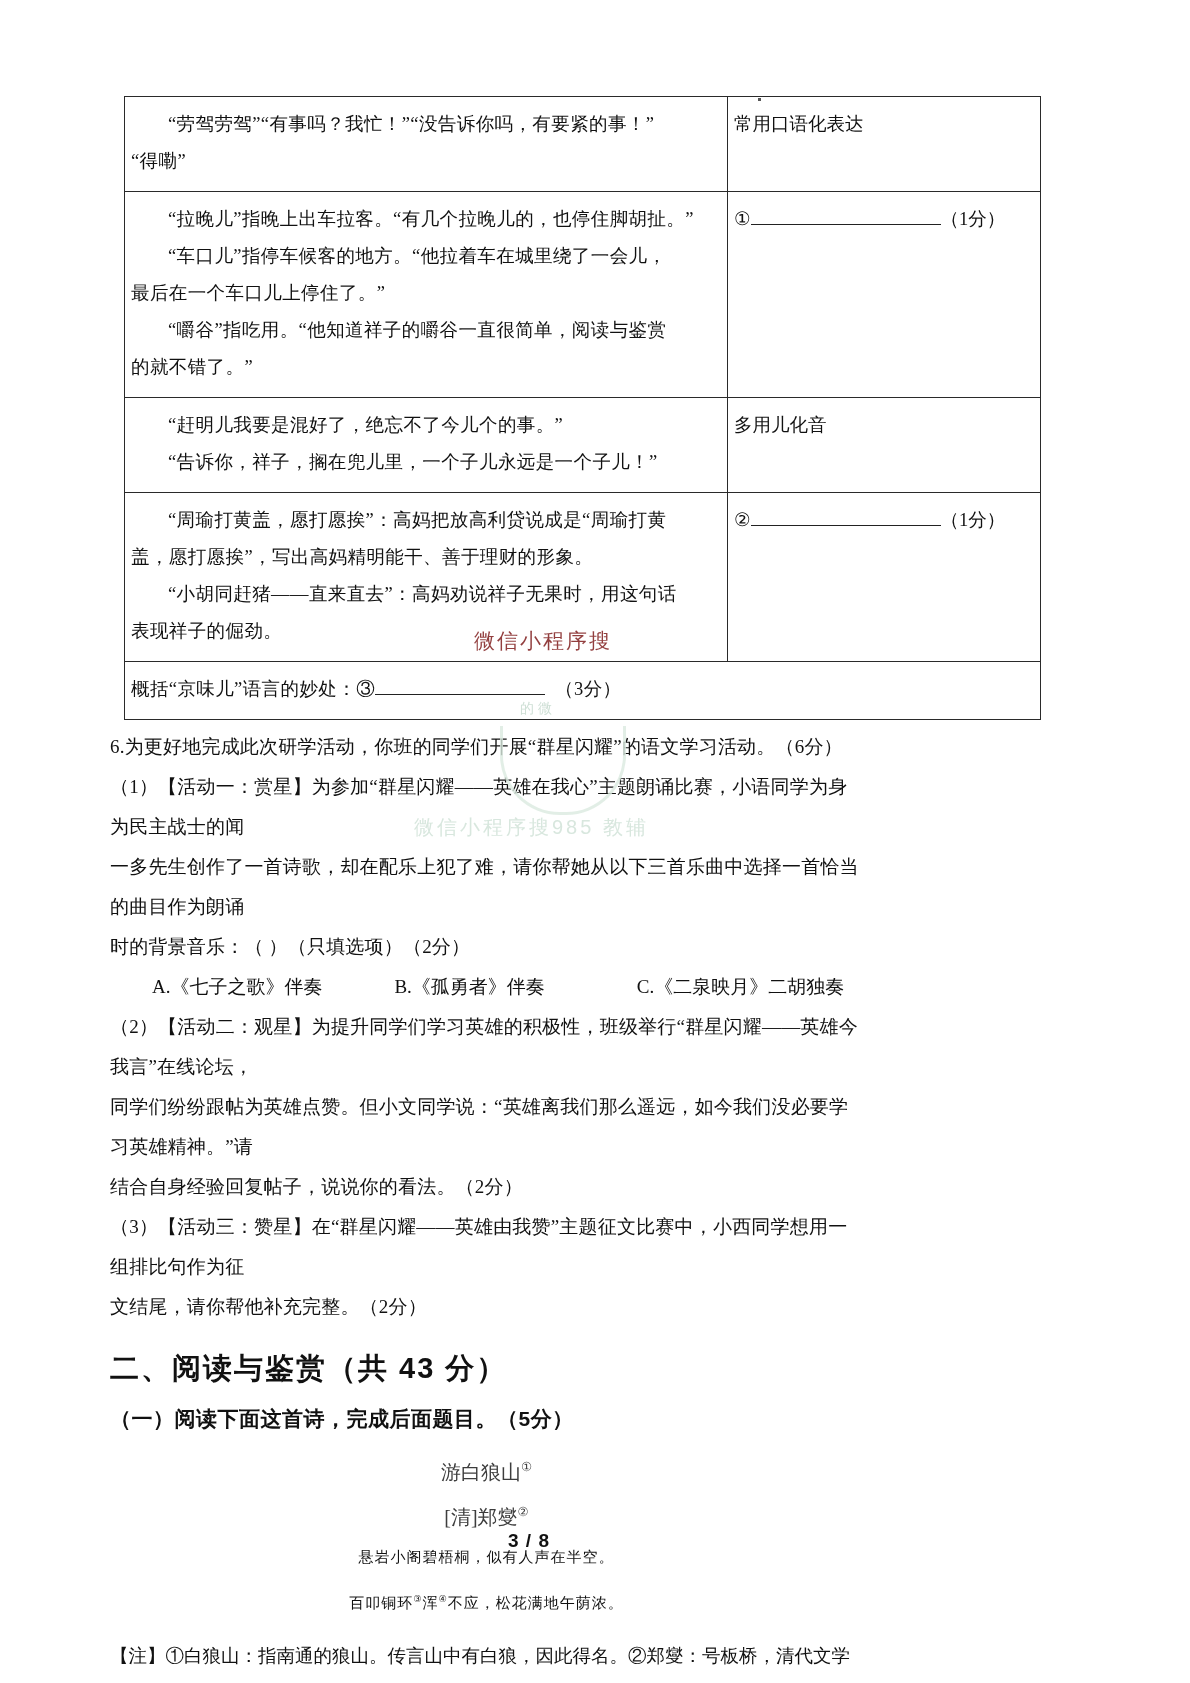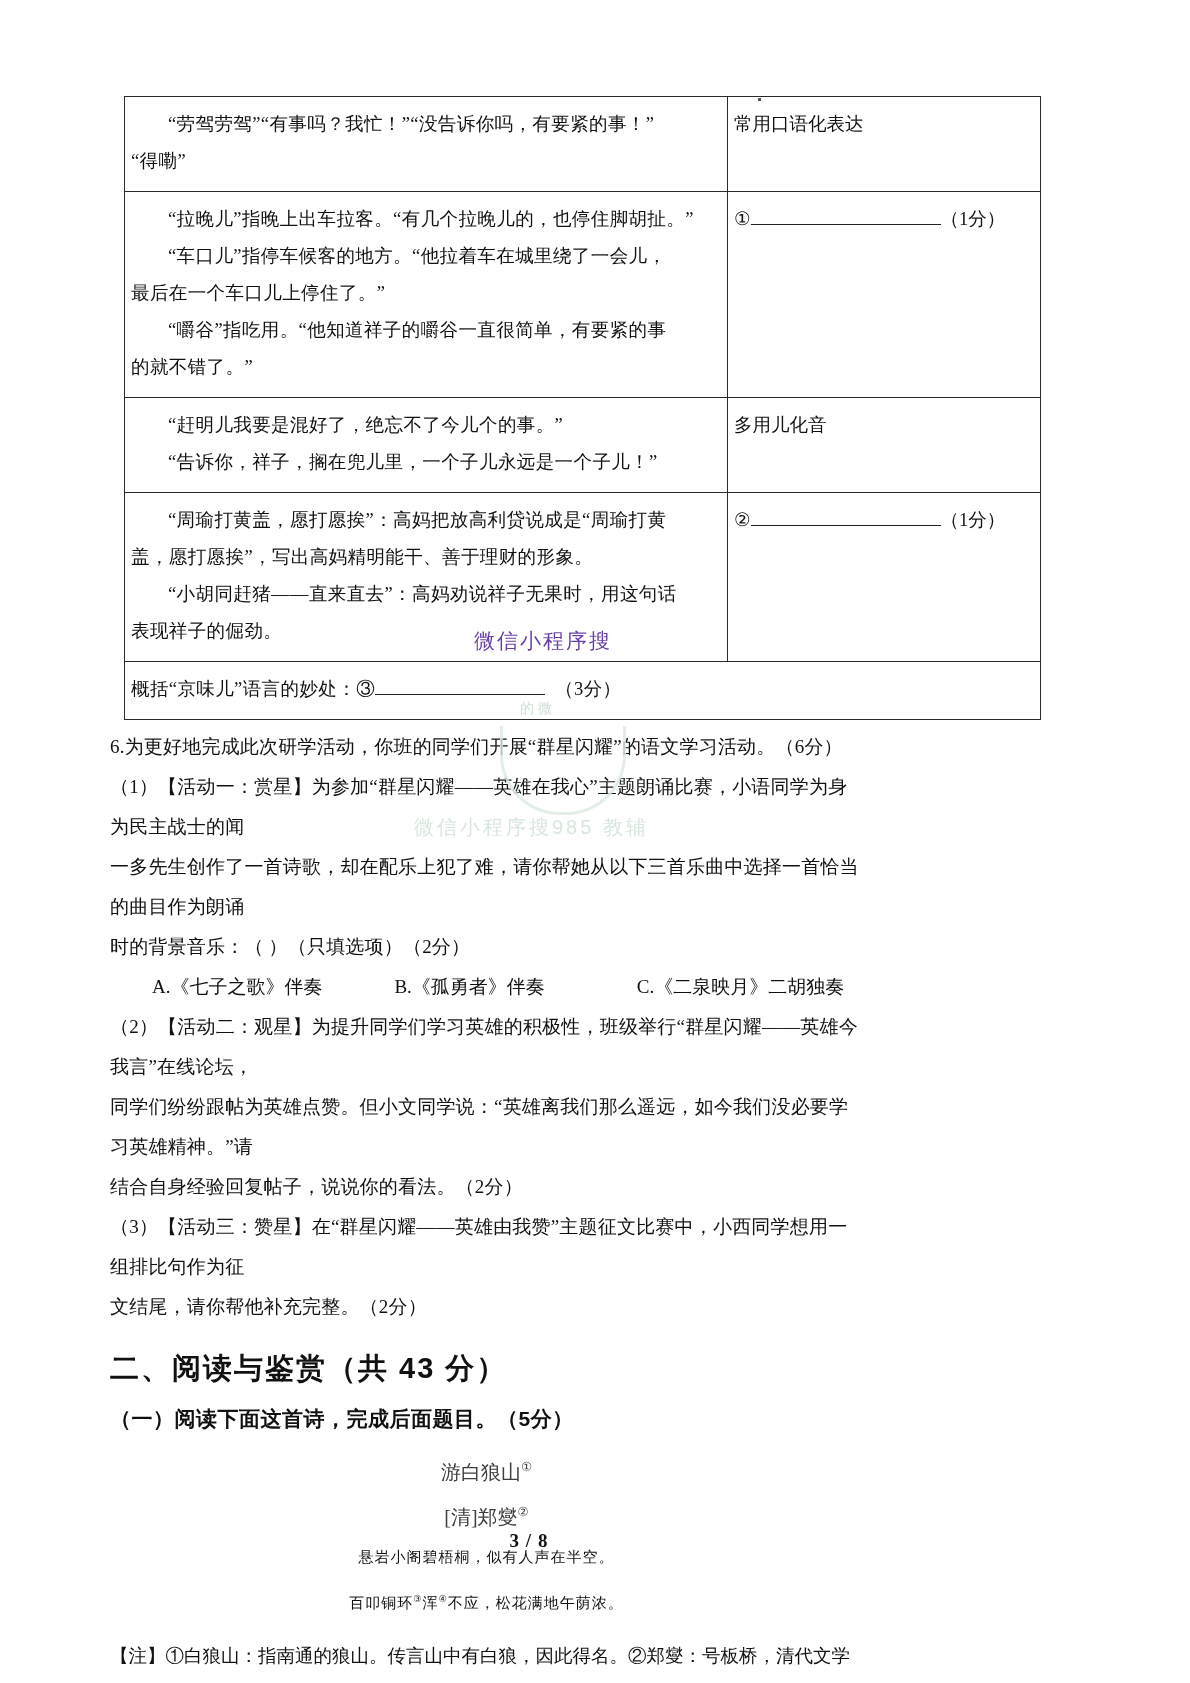--- a/index.html
+++ b/index.html
@@ -31,21 +31,21 @@
     left: 0; top: 0;
     width: 1190px; height: 1683px;
     pointer-events: none;
     z-index: 5;
   }
   .wm-top {
     position: absolute;
     left: 474px; top: 627px;
     font-size: 21px;
     letter-spacing: 2px;
-    color: #4c1d95;
+    color: #7f1d1d;
     opacity: .85;
     white-space: nowrap;
     font-family: "Liberation Sans", sans-serif;
   }
   .wm-big {
     position: absolute;
     left: 466px; top: 640px;
     font-size: 74px;
     font-weight: 700;
     color: #d5e5da;
@@ -225,21 +225,21 @@
     z-index: 2;
   }
 
   
   .footer {
     position: absolute;
     left: 0;
     top: 1530px;
     width: 1058px;
     text-align: center;
-    font-family: Liberation Serif, serif;
+    font-family: Liberation Sans, sans-serif;
     font-size: 19px;
     font-weight: 700;
     letter-spacing: 1px;
     z-index: 2;
   }
 </style>
 </head>
 <body>
 
 <div class="watermark">
@@ -263,21 +263,21 @@
         <td class="col-right">
           <div class="rightcell">常用口语化表达</div>
         </td>
       </tr>
 
       <tr>
         <td class="col-left">
           <div class="cn indent">“拉晚儿”指晚上出车拉客。“有几个拉晚儿的，也停住脚胡扯。”</div>
           <div class="cn indent">“车口儿”指停车候客的地方。“他拉着车在城里绕了一会儿，</div>
           <div class="cn">最后在一个车口儿上停住了。”</div>
-          <div class="cn indent">“嚼谷”指吃用。“他知道祥子的嚼谷一直很简单，有要紧的事</div>
+          <div class="cn indent">“嚼谷”指吃用。“他知道祥子的嚼谷一直很简单，阅读与鉴赏</div>
           <div class="cn">的就不错了。”</div>
         </td>
         <td class="col-right">
           <div class="row-center-wrap">
             <div class="row-center-inner">
               <div class="rightcell">
                 <span>①</span><span class="blankline bl-190"></span><span>（1分）</span>
               </div>
             </div>
           </div>

